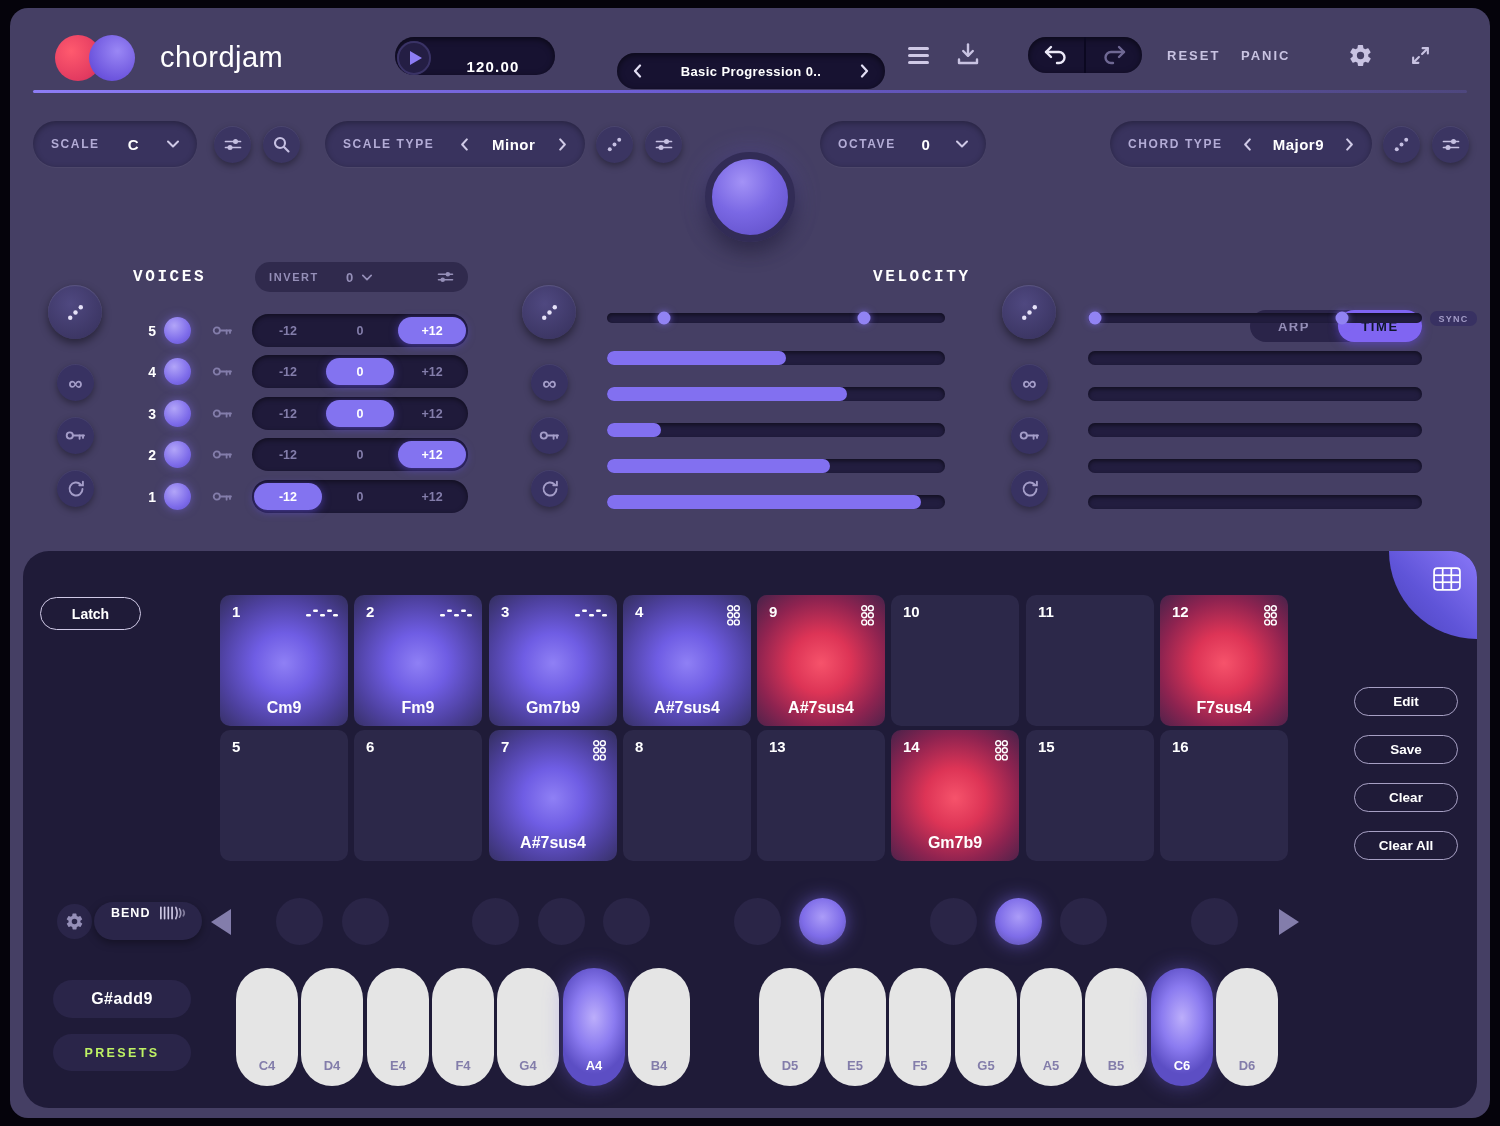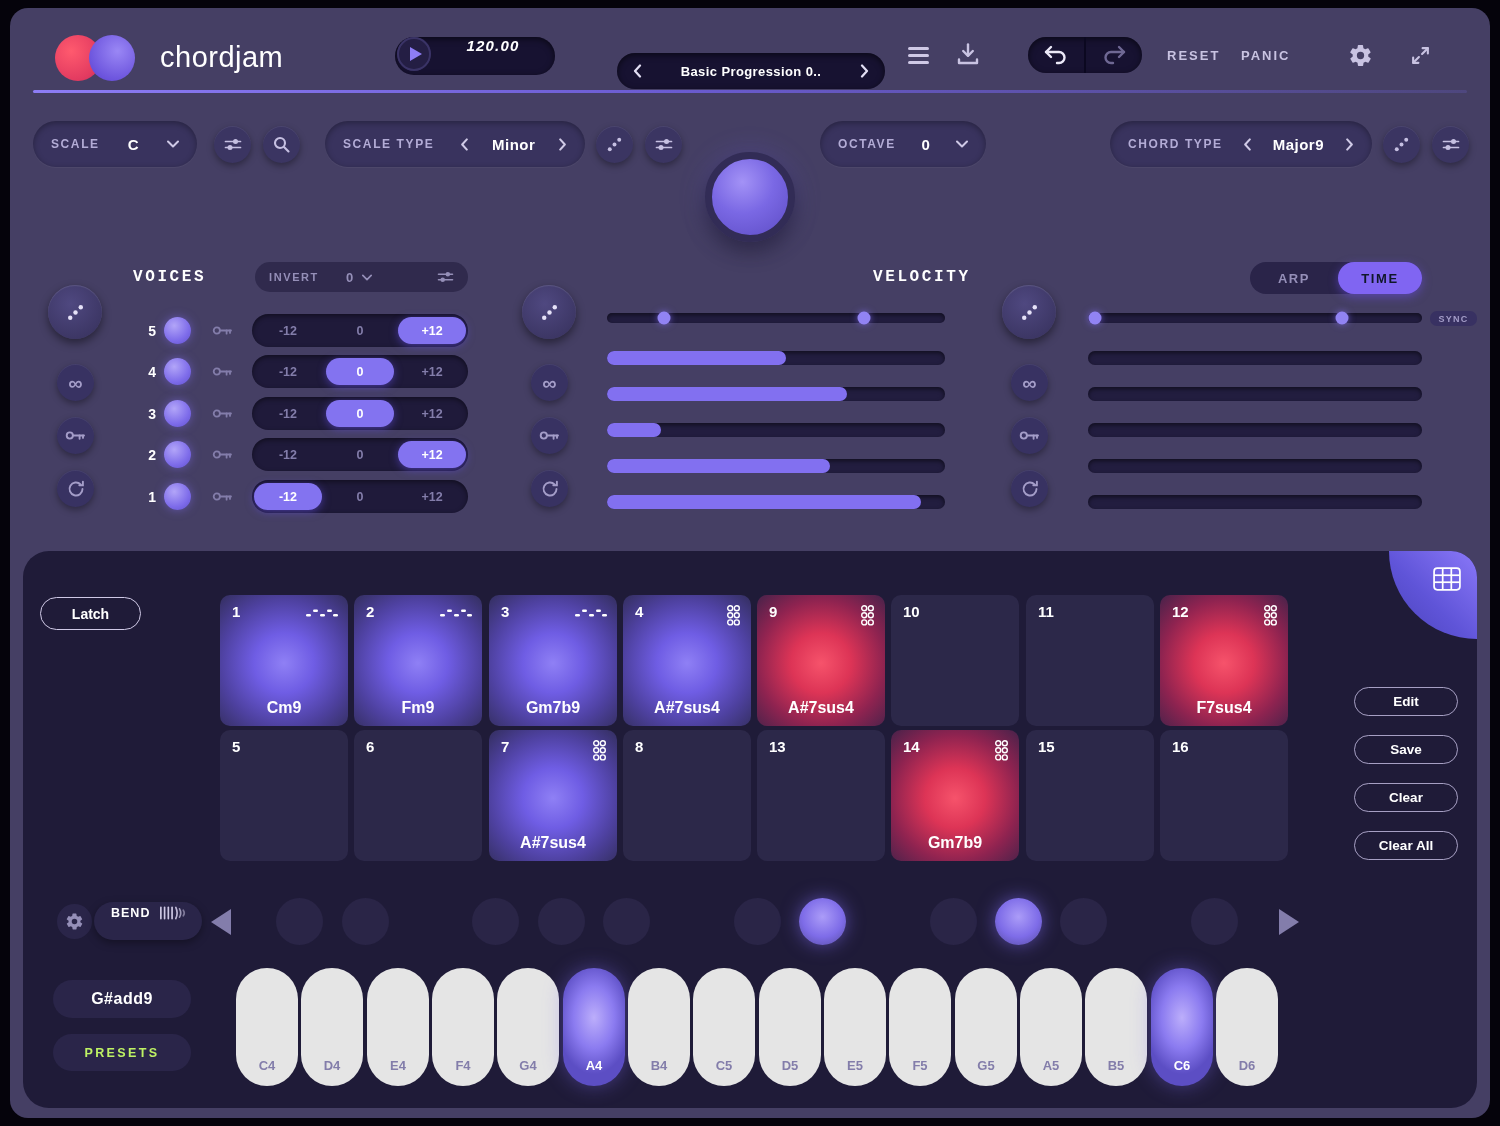--- a/index.html
+++ b/index.html
@@ -8,21 +8,21 @@
   .window { position:absolute; left:10px; top:8px; width:1480px; height:1110px; border-radius:18px; background:#453f64; }
   .abs { position:absolute; }
   button { font-family:"Liberation Sans", sans-serif; }
 
   
   .logo-c { position:absolute; width:46px; height:46px; border-radius:50%; }
   .logo-c1 { left:0; top:0; background:radial-gradient(circle at 35% 35%, #ff5a6e, #e23a60 70%, #c02f58); }
   .logo-c2 { left:34px; top:0; background:radial-gradient(circle at 62% 35%, #9a87f5, #6c54dd 70%, #5742c4); }
   .app-title { font-size:29px; font-weight:500; color:#fff; letter-spacing:.5px; }
   .pill-dark { background:#171231; border-radius:999px; box-shadow:inset 0 2px 6px rgba(0,0,0,.55); }
-  .transport { display:flex; align-items:flex-start;font-style:italic; }
+  .transport { display:flex; align-items:flex-end; }
   .play-btn { position:relative; width:34px; height:34px; margin-left:2px; border-radius:50%; background:#241e44;
               border:none; box-shadow:inset 0 0 0 2px #3a3366; display:flex; align-items:center; justify-content:center; cursor:pointer; }
   .play-tri { width:0; height:0; border-left:12px solid #8d7df5; border-top:7px solid transparent; border-bottom:7px solid transparent; margin-left:3px; }
   .bpm { flex:1; text-align:center; font-size:15px; font-weight:700; color:#fff; letter-spacing:1.2px; cursor:pointer; }
   .preset { display:flex; align-items:center; justify-content:space-between; padding:0 16px; color:#cfc9e6;margin-top:16px; }
   .preset-name { font-size:13px; font-weight:700; color:#fff; letter-spacing:.4px; cursor:pointer; }
   .chev { display:flex; align-items:center; justify-content:center; color:#e3dff4; cursor:pointer; background:none; border:none; }
   .hdr-txt-btn { position:absolute; background:none; border:none; color:#c9c3e2; font-size:13px; font-weight:700; letter-spacing:2px; cursor:pointer; }
   .menu-icon span { display:block; width:21px; height:2.5px; background:#cfc9e6; border-radius:1.5px; margin:4.4px 0; }
   .icon-plain { background:none; border:none; color:#c9c3e2; cursor:pointer; }
@@ -65,21 +65,21 @@
   .rowkey { position:absolute; color:#837daa; background:none; border:none; cursor:pointer; }
   .opt-pill { position:absolute; width:216px; height:33px; border-radius:17px; background:#1f1a3a; display:flex;
               box-shadow:inset 0 2px 5px rgba(0,0,0,.45); }
   .opt { flex:1; display:flex; align-items:center; justify-content:center; font-size:12.5px; font-weight:700;
          color:#837daa; border-radius:15px; margin:3px 2px; cursor:pointer; background:none; border:none; }
   .opt.on { background:#8373f0; color:#fff; box-shadow:0 2px 8px rgba(100,80,230,.55); }
   .track { position:absolute; background:#221d3f; border-radius:7px; box-shadow:inset 0 2px 4px rgba(0,0,0,.5); cursor:pointer; }
   .fill { height:100%; border-radius:7px; background:#8270f0; }
   .handle { position:absolute; top:50%; width:13px; height:13px; border-radius:50%; background:#9183f3;
             transform:translate(-50%,-50%); box-shadow:0 0 7px rgba(130,110,245,.7); cursor:pointer; }
-  .arptime { position:absolute; width:172px; height:32px; border-radius:16px; background:#2a2449; display:flex; align-items:center; }
+  .arptime { position:absolute; width:172px; height:32px; border-radius:16px; background:#2a2449; display:flex; align-items:center;margin-top:48px; }
   .arp { flex:1; text-align:center; font-size:13px; font-weight:700; letter-spacing:1.6px; color:#958fb8; background:none; border:none; cursor:pointer; }
   .time { width:84px; height:32px; border-radius:16px; background:#8065f2; color:#0f172a; border:none; cursor:pointer;
           font-size:13px; font-weight:700; letter-spacing:1.6px; box-shadow:0 3px 10px rgba(110,80,240,.5); }
   .sync { position:absolute; width:47px; height:15px; border-radius:7px; background:#383162; color:#a49dc8;
           font-size:9px; font-weight:700; letter-spacing:1.3px; display:flex; align-items:center; justify-content:center; cursor:pointer; }
 
   
   .panel { position:absolute; left:23px; top:551px; width:1454px; height:557px; border-radius:26px; background:#1f1b38; }
   .wedge { position:absolute; left:1389px; top:551px; width:88px; height:88px; cursor:pointer; border:none;
            border-radius:0 26px 0 100%; background:linear-gradient(225deg, #8a78f8 0%, #5f54d8 55%, #4a41b8 100%); }
@@ -703,23 +703,20 @@
     </div>
   <div class="key off" style="left:497px">
       <span class="key-label">G4</span>
     </div>
   <div class="key lit" style="left:563px">
       <span class="key-label">A4</span>
     </div>
   <div class="key off" style="left:628px">
       <span class="key-label">B4</span>
     </div>
-  <div class="key off" style="left:693px">
-      <span class="key-label">C5</span>
-    </div>
   <div class="key off" style="left:759px">
       <span class="key-label">D5</span>
     </div>
   <div class="key off" style="left:824px">
       <span class="key-label">E5</span>
     </div>
   <div class="key off" style="left:889px">
       <span class="key-label">F5</span>
     </div>
   <div class="key off" style="left:955px">

